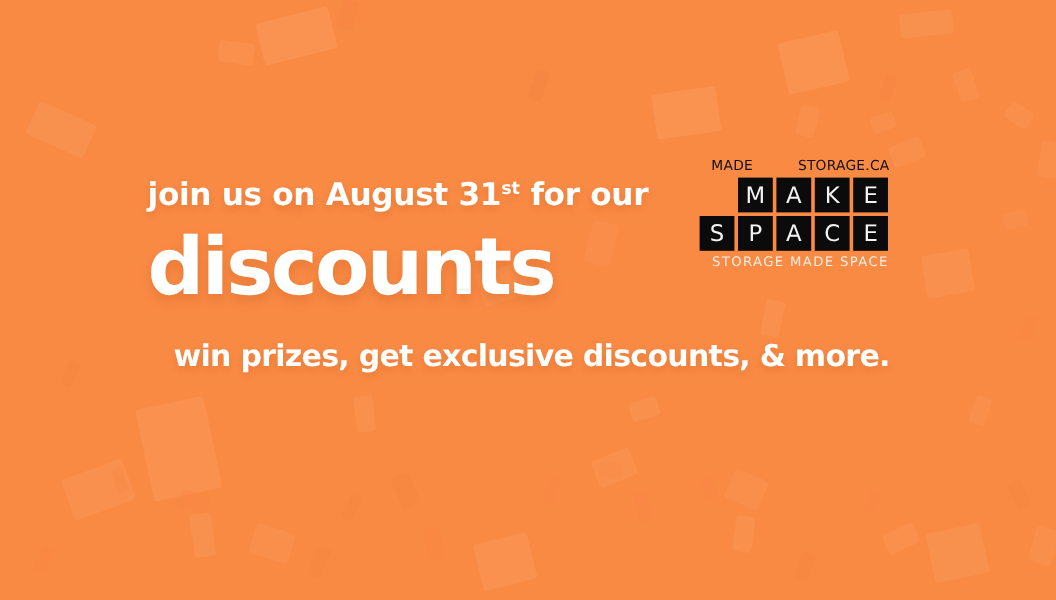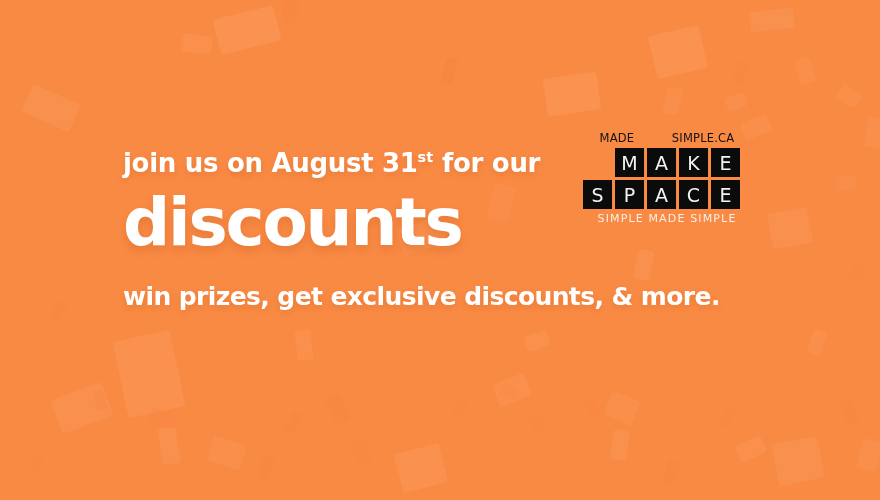--- a/index.html
+++ b/index.html
@@ -76,20 +76,21 @@
   .subline {
     font-family: "DejaVu Sans", sans-serif;
     font-weight: bold;
     font-size: 25px;
     line-height: 30px;
     color: #FFFFFF;
     letter-spacing: -0.6px;
     text-shadow: 0 3px 6px rgba(180, 80, 20, 0.22);
     margin-top: 24px;
     white-space: nowrap;
+    text-align: center;
   }
 
   
   #logo {
     position: absolute;
     left: 583px;
     top: 131px;
     width: 168px;
   }
 
@@ -199,32 +200,32 @@
 
     <div class="kicker"><span>join us on August 31</span><sup>st</sup><span> for our</span></div>
 
     <div class="headline">discounts</div>
 
     <div class="subline">win prizes, get exclusive discounts, &amp; more.</div>
   </div>
 
   <div id="logo">
 
-    <div class="logo-url"><span>MADE</span><span class="seg-accent">SPACE</span><span>SIMPLE.CA</span></div>
+    <div class="logo-url"><span>MADE</span><span class="seg-accent">SPACE</span><span>STORAGE.CA</span></div>
 
     <div class="tile-row row-make">
         <div class="tile">M</div>
         <div class="tile">A</div>
         <div class="tile">K</div>
         <div class="tile">E</div>
       </div>
     <div class="tile-row row-space">
         <div class="tile">S</div>
         <div class="tile">P</div>
         <div class="tile">A</div>
         <div class="tile">C</div>
         <div class="tile">E</div>
       </div>
 
-    <div class="logo-tagline">SIMPLE MADE SIMPLE</div>
+    <div class="logo-tagline">STORAGE MADE SPACE</div>
   </div>
 
 </div>
 
 </body></html>

